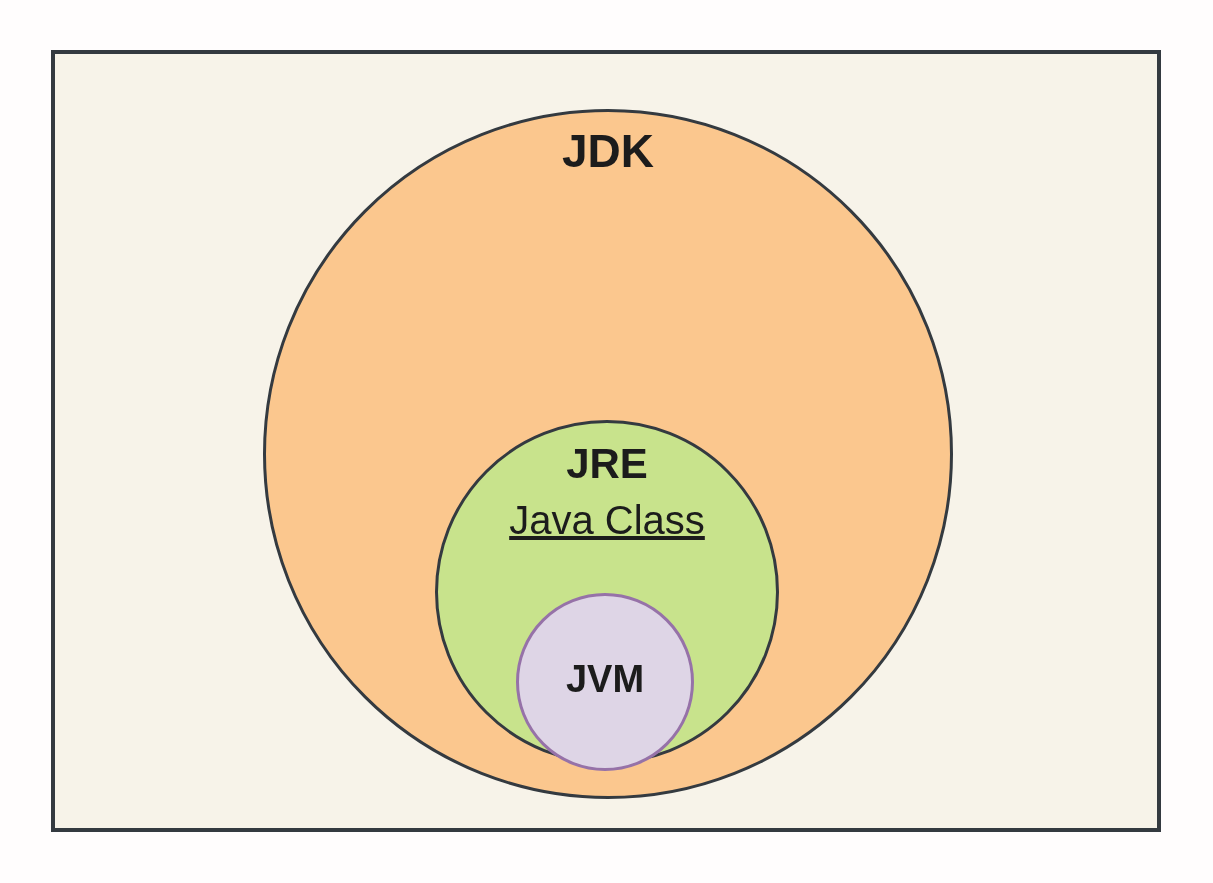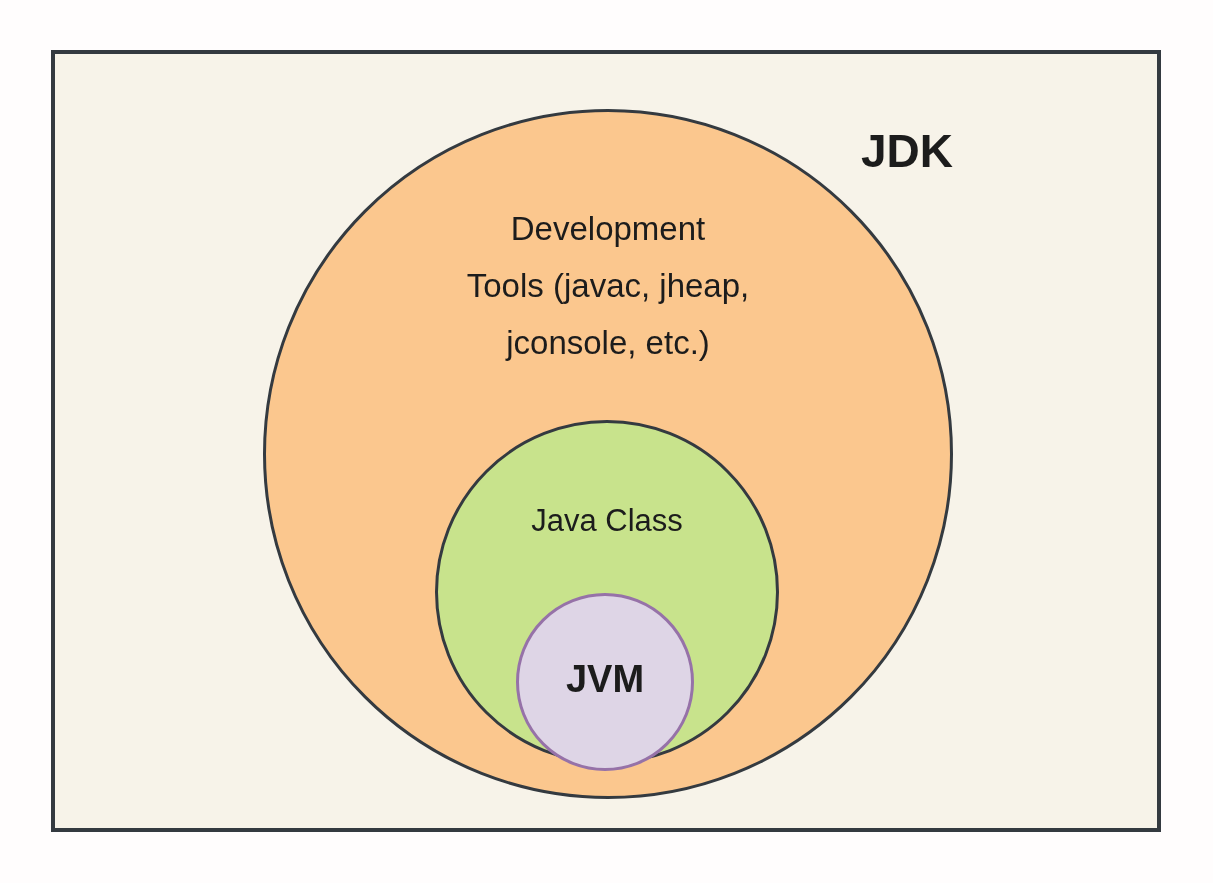--- a/index.html
+++ b/index.html
@@ -52,43 +52,43 @@
     position: absolute;
     text-align: center;
   }
   .label-jdk-title {
     left: 208px;
     top: 70px;
     width: 690px;
     font-size: 46px;
     font-weight: bold;
     line-height: 54px;
-    text-align: right;
   }
   .label-jdk-desc {
     left: 208px;
     top: 146px;
     width: 690px;
     font-size: 33px;
     line-height: 57px;
   }
   .label-jre-title {
     left: 380px;
     top: 385px;
     width: 344px;
     font-size: 42px;
     font-weight: bold;
     line-height: 50px;
   }
   .label-jre-desc {
     left: 380px;
     top: 446px;
     width: 344px;
-    font-size: 31px;
+    font-size: 40px;
     line-height: 41px;
+    text-decoration: underline;
   }
   .label-jvm-title {
     left: 461px;
     top: 600px;
     width: 178px;
     font-size: 38px;
     font-weight: bold;
     line-height: 50px;
   }
 </style>
@@ -98,26 +98,22 @@
 <div class="frame" style="background-color: rgb(247, 243, 233); border-color: rgb(52, 58, 64);">
 
   <div class="circle circle-jdk" style="background-color: rgb(251, 199, 142); border-color: rgb(52, 58, 64);"></div>
 
   <div class="circle circle-jre" style="background-color: rgb(200, 227, 140); border-color: rgb(52, 58, 64);"></div>
 
   <div class="circle circle-jvm" style="background-color: rgb(222, 213, 230); border-color: rgb(150, 114, 168);"></div>
 
   <div class="label label-jdk-title" style="color: rgb(28, 28, 28);">JDK</div>
 
-  <div class="label label-jdk-desc" style="color: rgb(28, 28, 28);">
-    <div>Development</div>
-    <div>Tools (javac, jheap,</div>
-    <div>jconsole, etc.)</div>
-  </div>
 
+  <div class="label label-jre-title" style="color: rgb(28, 28, 28);">JRE</div>
 
   <div class="label label-jre-desc" style="color: rgb(28, 28, 28);">
     <div>Java Class</div>
   </div>
 
   <div class="label label-jvm-title" style="color: rgb(28, 28, 28);">JVM</div>
 
 </div>
 
 </body></html>

